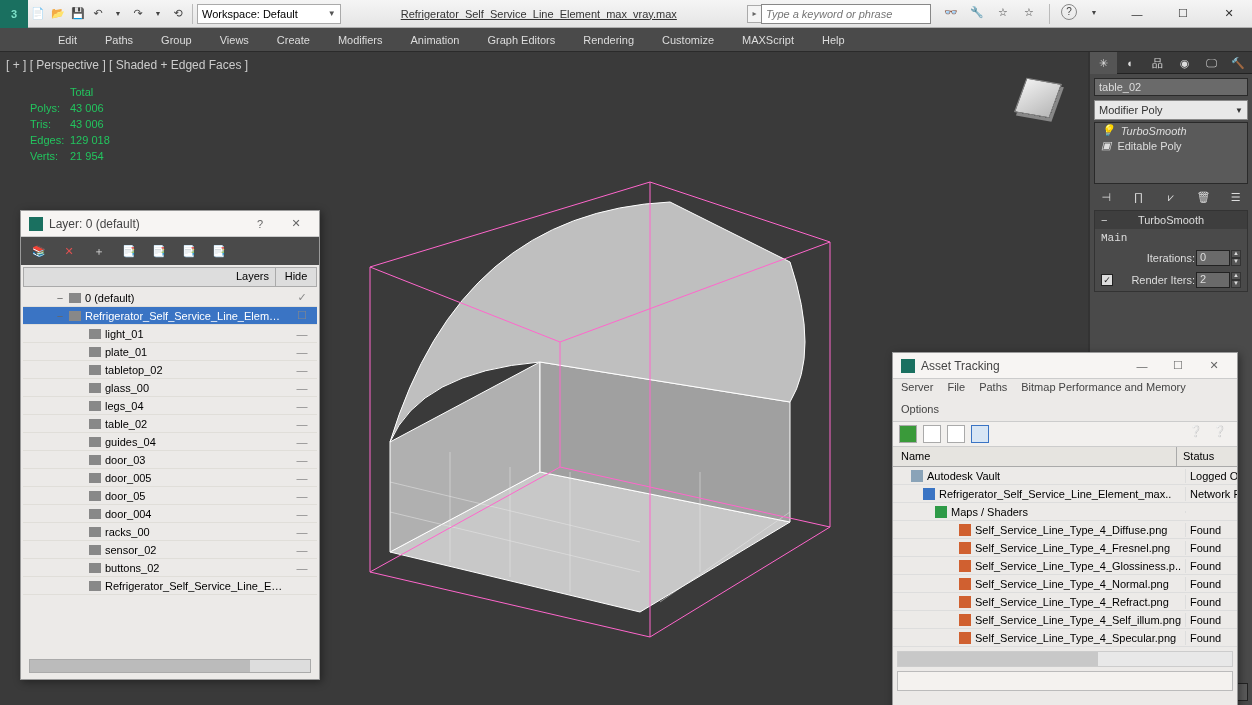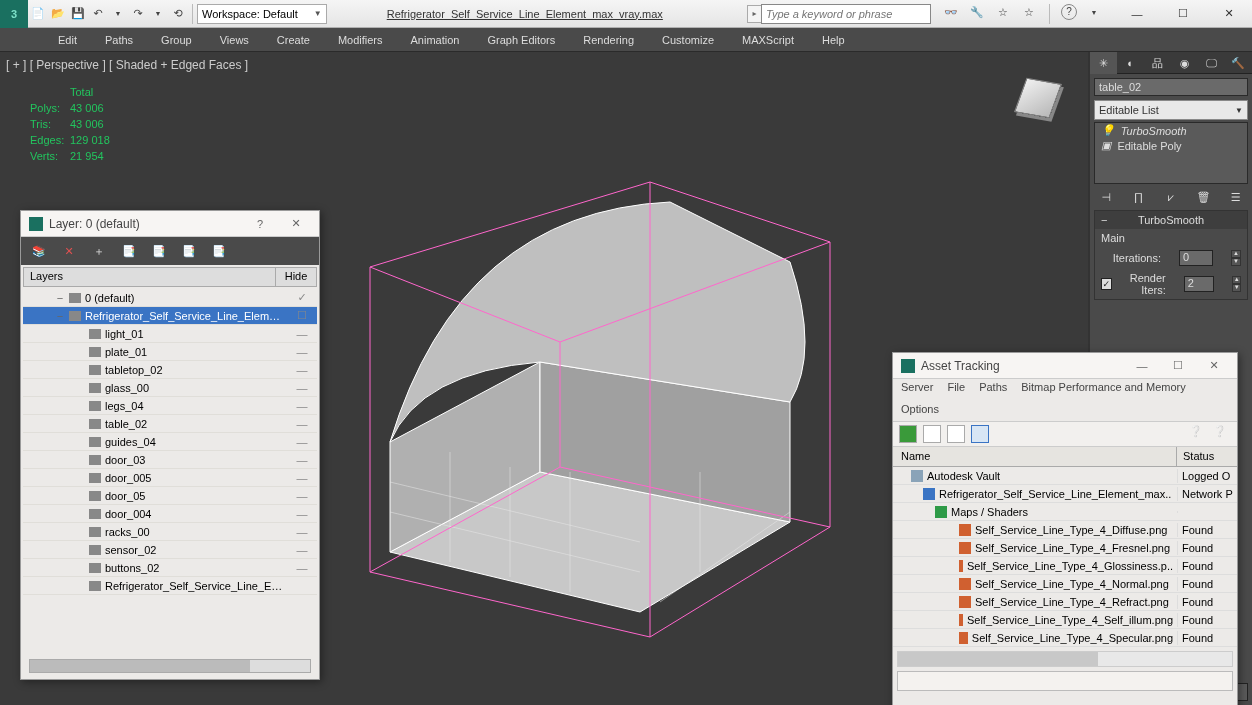--- a/index.html
+++ b/index.html
@@ -3,21 +3,21 @@
 <meta charset="utf-8">
 <style>
 * { margin: 0; padding: 0; box-sizing: border-box; font-family: "Segoe UI", Tahoma, sans-serif; font-size: 11px; user-select: none; }
 body { width: 1252px; height: 705px; background: #3a3a3a; overflow: hidden; position: relative; }
 
 
 .titlebar { height: 28px; background: linear-gradient(#f5f5f5,#e5e5e5); display: flex; align-items: center; border-bottom: 1px solid #b0b0b0; }
 .titlebar .logo { width: 28px; height: 28px; background: #1a7060; display: flex; align-items: center; justify-content: center; color: #7de0c8; font-weight: bold; }
 .titlebar .tb-btn { width: 18px; height: 18px; margin: 0 1px; display:flex;align-items:center;justify-content:center; color:#444; cursor:pointer;}
 .titlebar .divider { width:1px; height:20px; background:#bbb; margin:0 4px; }
-.workspace { height: 20px; border:1px solid #aaa; background:#fff; padding:1px 4px; display:flex; align-items:center; gap:16px;}
+.workspace { height: 20px; border:1px solid #aaa; background:#fff; padding:1px 4px; display:flex; align-items:center; gap:30px;}
 .workspace .caret{font-size:8px;color:#555;}
 .titlebar .filename { flex:0 0 auto; margin-left:60px; color:#333;text-decoration:underline;}
 .titlebar .spacer{flex:1;}
 .search-box{width:170px;height:20px;border:1px solid #888;background:#fff;padding:2px 4px;font-style:italic;color:#888;}
 .titlebar .right-icons{display:flex;gap:6px;margin:0 10px;}
 .win-controls{display:flex;margin-left:auto;}
 .win-controls div{width:46px;height:28px;display:flex;align-items:center;justify-content:center;color:#333;cursor:pointer;}
 
 
 .menubar{height:24px;background:#4a4a4a;display:flex;align-items:center;padding-left:44px;color:#ddd;border-bottom:1px solid #2a2a2a;}
@@ -43,41 +43,41 @@
 .cmd-tabs div:first-child{background:#555;}
 .cmd-input{margin:4px;height:18px;background:#6a6a6a;border:1px solid #2a2a2a;padding:2px 4px;color:#ddd;}
 .cmd-select{margin:2px 4px;height:20px;background:#e8e8e8;color:#333;border:1px solid #888;padding:2px 4px;display:flex;justify-content:space-between;align-items:center;}
 .mod-stack{margin:0 4px;background:#5a5a5a;border:1px solid #2a2a2a;height:62px;}
 .mod-stack .row{height:15px;padding:1px 6px;display:flex;gap:6px;align-items:center;font-style:italic;}
 .mod-btns{margin:4px;display:flex;gap:8px;justify-content:space-around;}
 .mod-btns div{width:18px;height:18px;display:flex;align-items:center;justify-content:center;}
 .rollout{margin:4px;border:1px solid #333;background:#4a4a4a;}
 .rollout-hdr{background:#3e3e3e;padding:3px 6px;display:flex;justify-content:center;position:relative;}
 .rollout-hdr .minus{position:absolute;left:6px;}
-.param-row{display:flex;align-items:center;justify-content:flex-end;gap:18px;padding:3px 6px;}
+.param-row{display:flex;align-items:center;justify-content:flex-end;gap:1px;padding:3px 6px;}
 .param-row .lbl{flex:1;text-align:right;}
 .spinner{width:34px;height:16px;background:#6a6a6a;border:1px solid #222;padding:0 3px;color:#ddd;}
 .spin-arrows{width:10px;display:flex;flex-direction:column;}
 .spin-arrows div{height:8px;background:#555;border:1px solid #333;font-size:6px;line-height:5px;text-align:center;}
 .cb{width:12px;height:12px;border:1px solid #222;background:#ddd;display:flex;align-items:center;justify-content:center;font-size:9px;color:#222;}
 .scroll-slot{position:absolute;bottom:4px;left:4px;right:4px;height:18px;background:#5a5a5a;border:1px solid #222;}
 
 
 .fwin{position:absolute;background:#eceae8;border:1px solid #9a9a9a;box-shadow:2px 2px 8px rgba(0,0,0,0.4);}
 .fwin .ftitle{height:26px;display:flex;align-items:center;padding:0 8px;gap:6px;background:#f7f5f3;border-bottom:1px solid #ccc;}
 .fwin .ftitle .ico{width:14px;height:14px;background:#1a7060;}
 .fwin .ftitle .ft-text{flex:1;color:#444;font-size:12px;}
 .fwin .ftitle .ft-btn{width:30px;text-align:center;color:#666;cursor:pointer;}
 .fwin .toolbar{height:28px;background:#4a4a4a;display:flex;align-items:center;gap:14px;padding:0 10px;}
 .fwin .toolbar div{width:16px;height:16px;color:#9fcce8;display:flex;align-items:center;justify-content:center;}
 
 
 .layer-win{left:20px;top:210px;width:300px;height:470px;}
 .layer-win .grid-hdr{height:20px;background:#ddd;display:flex;border:1px solid #aaa;margin:2px;}
-.layer-win .grid-hdr .col1{flex:1;padding:2px 6px;border-right:1px solid #aaa;}
+.layer-win .grid-hdr .col1{flex:1;padding:2px 6px;border-right:1px solid #aaa;text-align:right;}
 .layer-win .grid-hdr .col2{width:40px;padding:2px 4px;text-align:center;}
 .layer-win .tree{margin:0 2px;max-height:360px;overflow:hidden;background:#eceae8;}
 .layer-win .trow{height:18px;display:flex;align-items:center;padding-left:8px;gap:4px;border-bottom:1px solid #e0ded9;}
 .layer-win .trow.selected{background:#3a74c4;color:#fff;}
 .layer-win .trow .tw{width:10px;text-align:center;color:#666;}
 .layer-win .trow .ico{width:12px;height:10px;background:#888;}
 .layer-win .trow .txt{flex:1;white-space:nowrap;overflow:hidden;text-overflow:ellipsis;}
 .layer-win .trow .hide{width:30px;text-align:center;color:#888;}
 .layer-win .indent1{padding-left:32px;}
 .layer-win .indent2{padding-left:52px;}
@@ -90,21 +90,21 @@
 .asset-win .amenu2{height:20px;padding:2px 8px;color:#444;}
 .asset-win .atoolbar{height:26px;background:#f2f0ee;border-top:1px solid #ccc;border-bottom:1px solid #ccc;display:flex;align-items:center;padding:0 6px;gap:6px;}
 .asset-win .atoolbar .abtn{width:18px;height:18px;border:1px solid #aaa;background:#fff;}
 .asset-win .atoolbar .abtn.active{border:1px solid #3a74c4;background:#d8e6f5;}
 .asset-win .atoolbar .aspace{flex:1;}
 .asset-win .agrid-hdr{height:20px;background:#e6e4e0;display:flex;border-bottom:1px solid #aaa;}
 .asset-win .agrid-hdr .ac1{flex:1;padding:3px 8px;border-right:1px solid #aaa;}
 .asset-win .agrid-hdr .ac2{width:60px;padding:3px 6px;}
 .asset-win .arow{height:18px;display:flex;align-items:center;border-bottom:1px solid #ddd;}
 .asset-win .arow .ac1{flex:1;padding:1px 4px;display:flex;gap:4px;align-items:flex-start;white-space:nowrap;overflow:hidden;}
-.asset-win .arow .ac2{width:60px;padding:1px 4px;border-left:1px solid #ddd;white-space:nowrap;overflow:hidden;}
+.asset-win .arow .ac2{width:52px;padding:1px 4px;border-left:1px solid #ddd;white-space:nowrap;overflow:hidden;}
 .asset-win .aico{width:12px;height:12px;display:inline-block;}
 .asset-win .ahscroll{height:16px;background:#e8e8e8;border:1px solid #ccc;margin:4px;}
 .asset-win .ahscroll .thumb{width:200px;height:100%;background:#c8c8c8;}
 .asset-win .afoot{height:20px;border:1px solid #bbb;margin:2px 4px 6px;background:#f4f2ef;}
 </style>
 </head>
 <body>
 
 <div class="titlebar">
   <div class="logo">3</div>
@@ -200,21 +200,21 @@
   <div class="cmd-tabs">
     <div>✳</div>
     <div>◐</div>
     <div>品</div>
     <div>◉</div>
     <div>🖵</div>
     <div>🔨</div>
   </div>
   <div class="cmd-input">table_02</div>
   <div class="cmd-select">
-    <span>Editable List</span>
+    <span>Modifier Poly</span>
       <span style="font-size:8px;">▼</span>
   </div>
   <div class="mod-stack">
     <div class="row">
         <span>💡</span>
         <span>TurboSmooth</span>
       </div>
     <div class="row">
         <span>▣</span>
         <span style="font-style:normal;">Editable Poly</span>
@@ -225,21 +225,21 @@
     <div>∏</div>
     <div>⩗</div>
     <div>🗑</div>
     <div>☰</div>
   </div>
   <div class="rollout">
     <div class="rollout-hdr">
         <span class="minus">−</span>
         <span>TurboSmooth</span>
       </div>
-    <div style="padding:3px 6px;">Main</div>
+    <div style="padding:3px 6px;font-family:Liberation Mono, monospace;">Main</div>
     <div class="param-row">
       <span class="lbl">Iterations:</span>
       <div class="spinner">0</div>
       <div class="spin-arrows">
           <div>▲</div>
           <div>▼</div>
         </div>
     </div>
     <div class="param-row">
       <div class="cb">✓</div>

